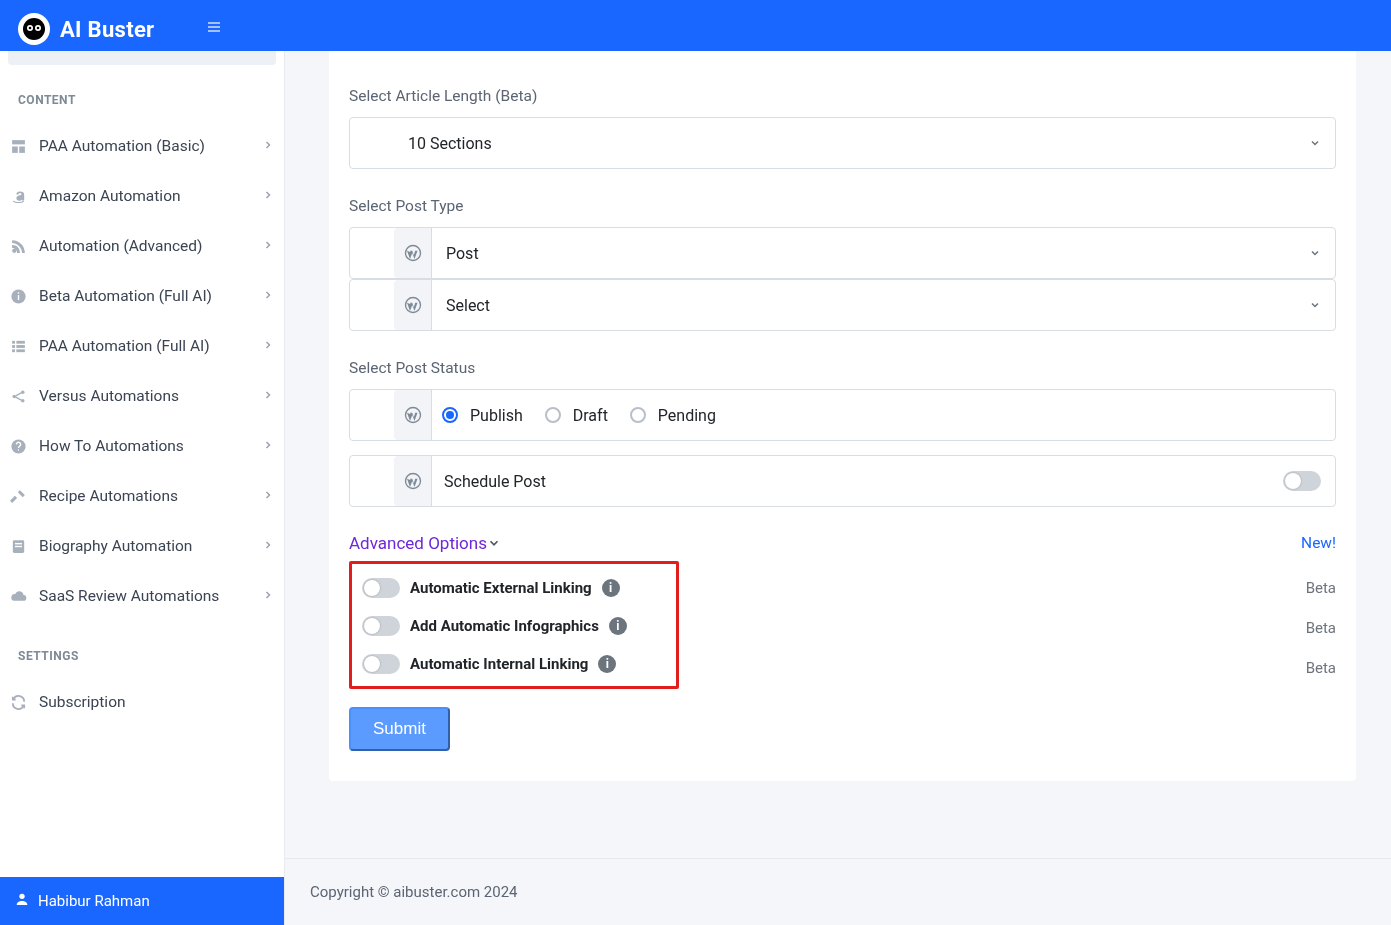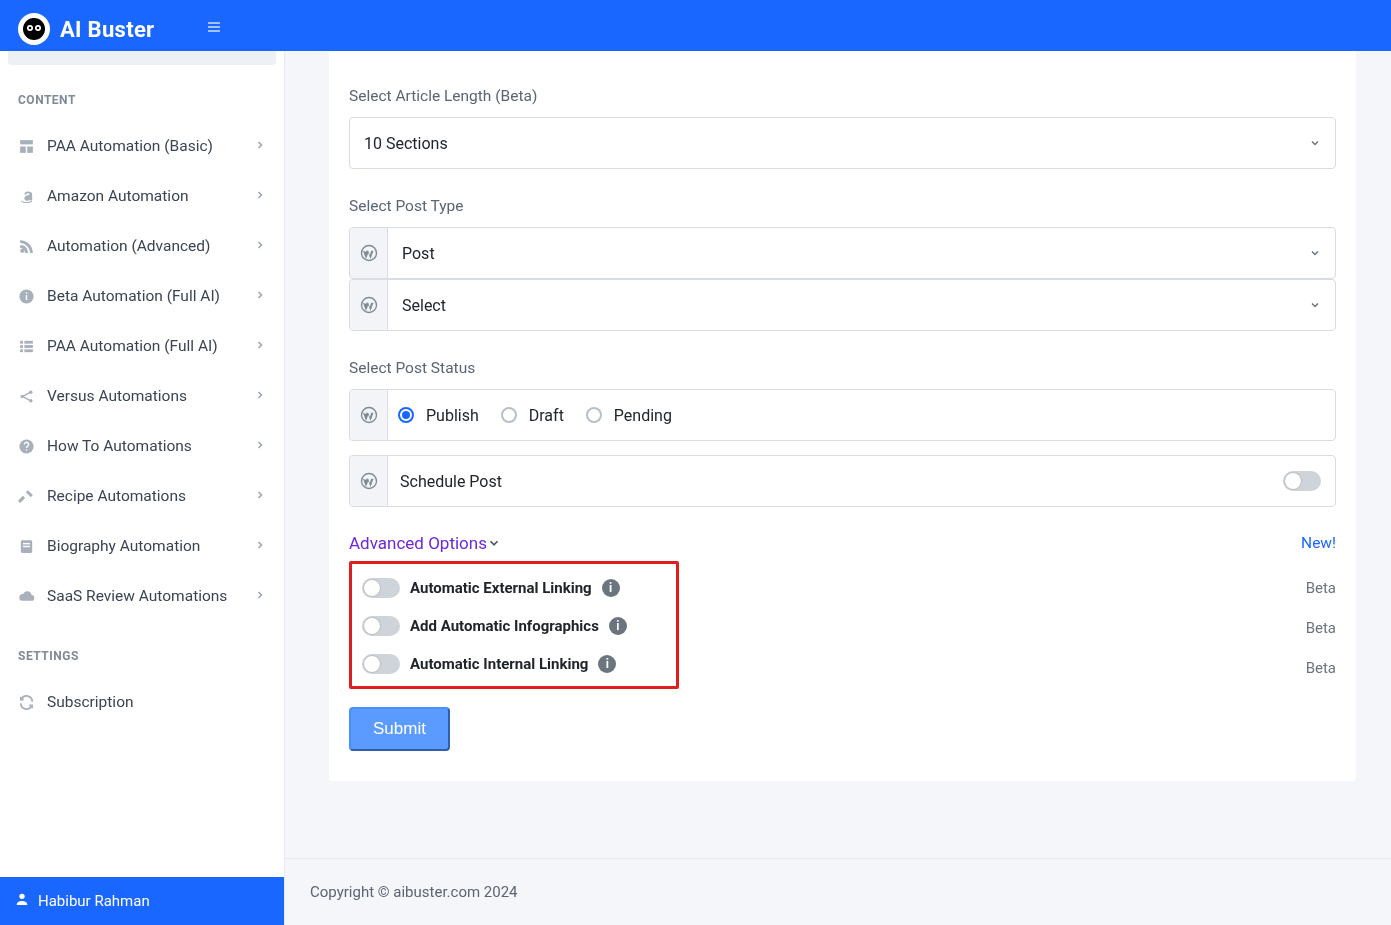--- a/index.html
+++ b/index.html
@@ -69,21 +69,21 @@
       color: #7e8a96;
       font-size: 12px;
       font-weight: 700;
       letter-spacing: 0.5px;
       padding: 28px 18px 14px;
     }
     .nav-item {
       display: flex;
       align-items: center;
       gap: 12px;
-      padding: 16px 18px;
+      padding: 16px 10px;
       color: #3b4452;
       font-size: 15.5px;
       cursor: pointer;
       justify-content: flex-end;
     }
     .nav-icon {
       width: 17px; height: 17px;
       color: #a7b0bb;
       display: inline-flex;
       align-items: center;
@@ -130,20 +130,21 @@
       font-size: 15.5px;
       padding: 28px 0 12px;
     }
     .select-box, .input-row {
       display: flex;
       align-items: center;
       border: 1px solid #d8dde3;
       border-radius: 4px;
       background: #fff;
       height: 52px;
+      padding-left: 44px;
     }
     .select-content {
       flex: 1;
       padding: 0 14px;
       color: #212529;
       font-size: 16px;
     }
     .select-caret {
       padding: 0 14px;
       color: #6c757d;

